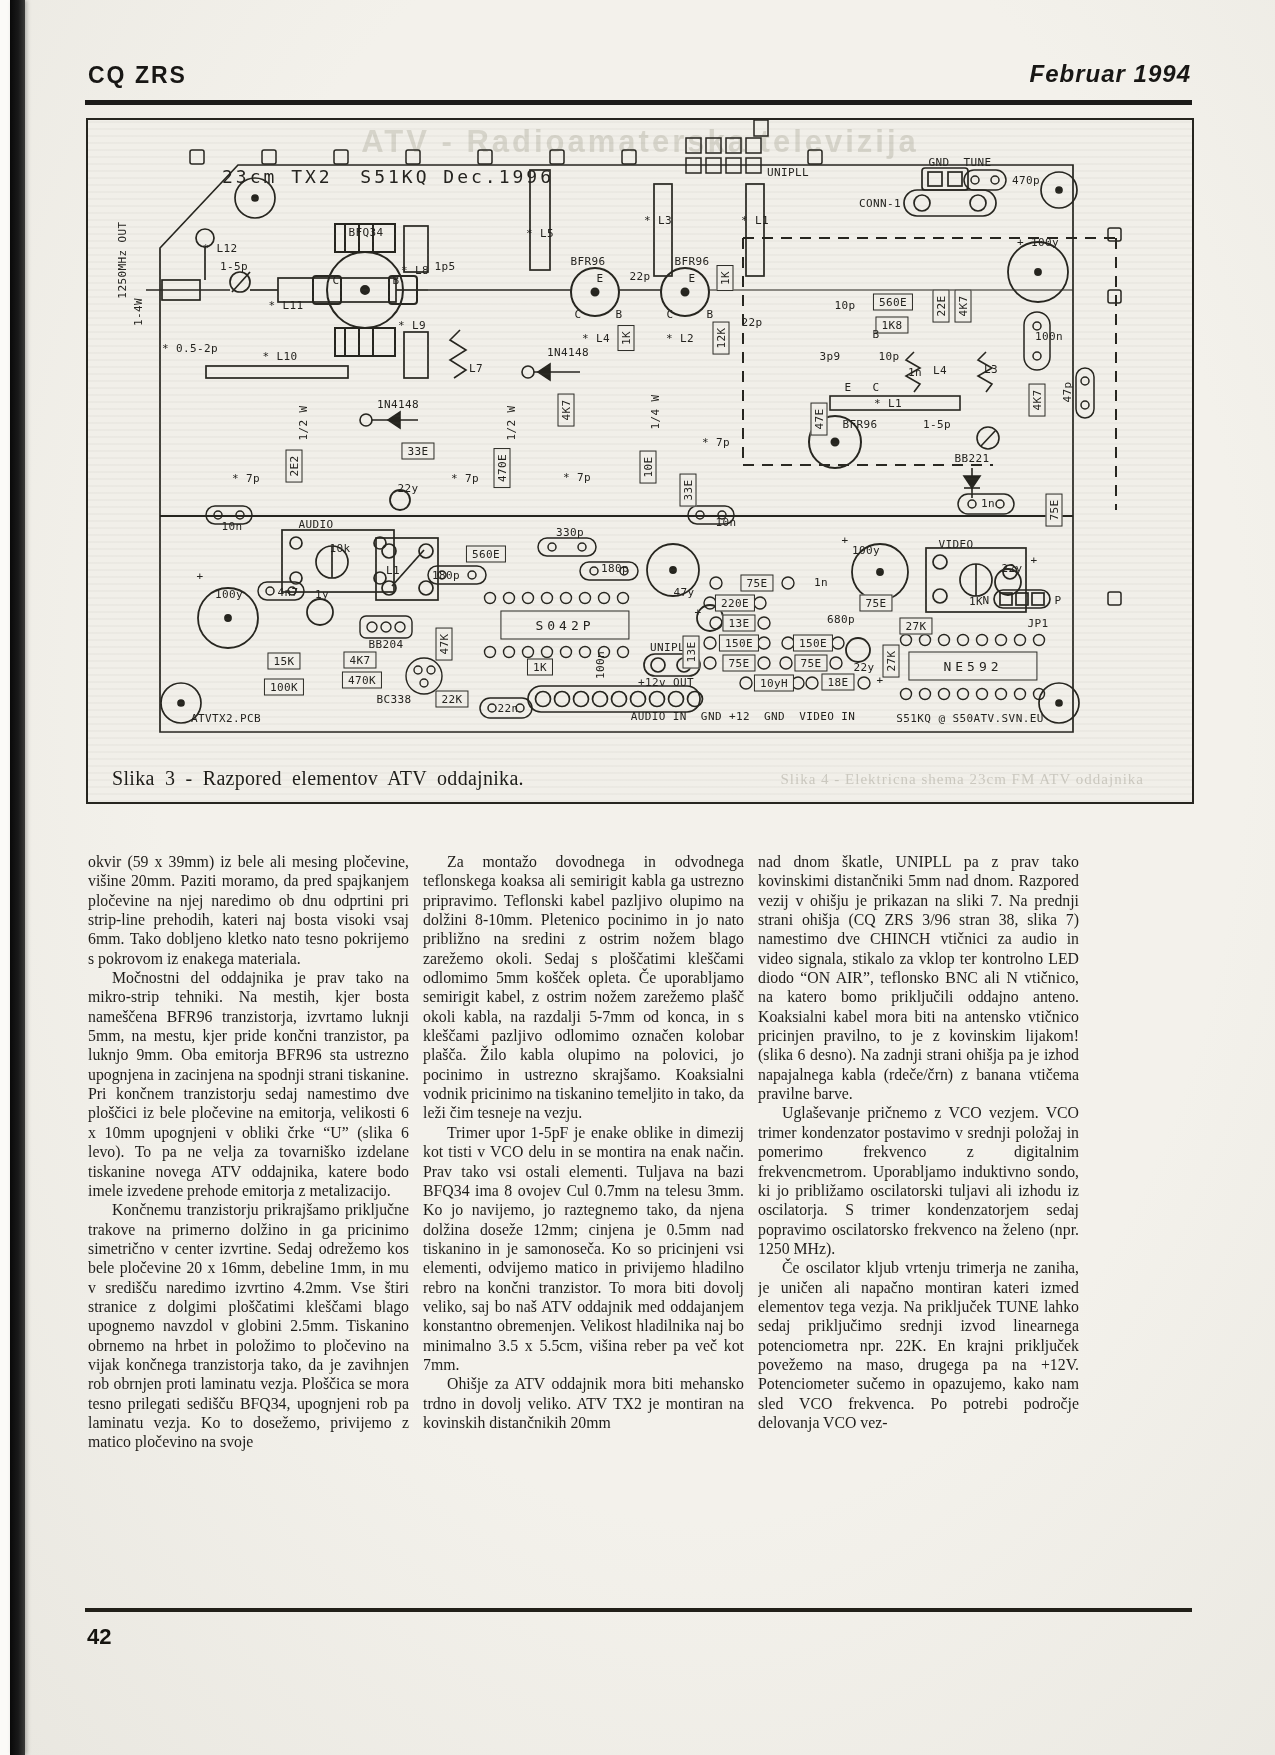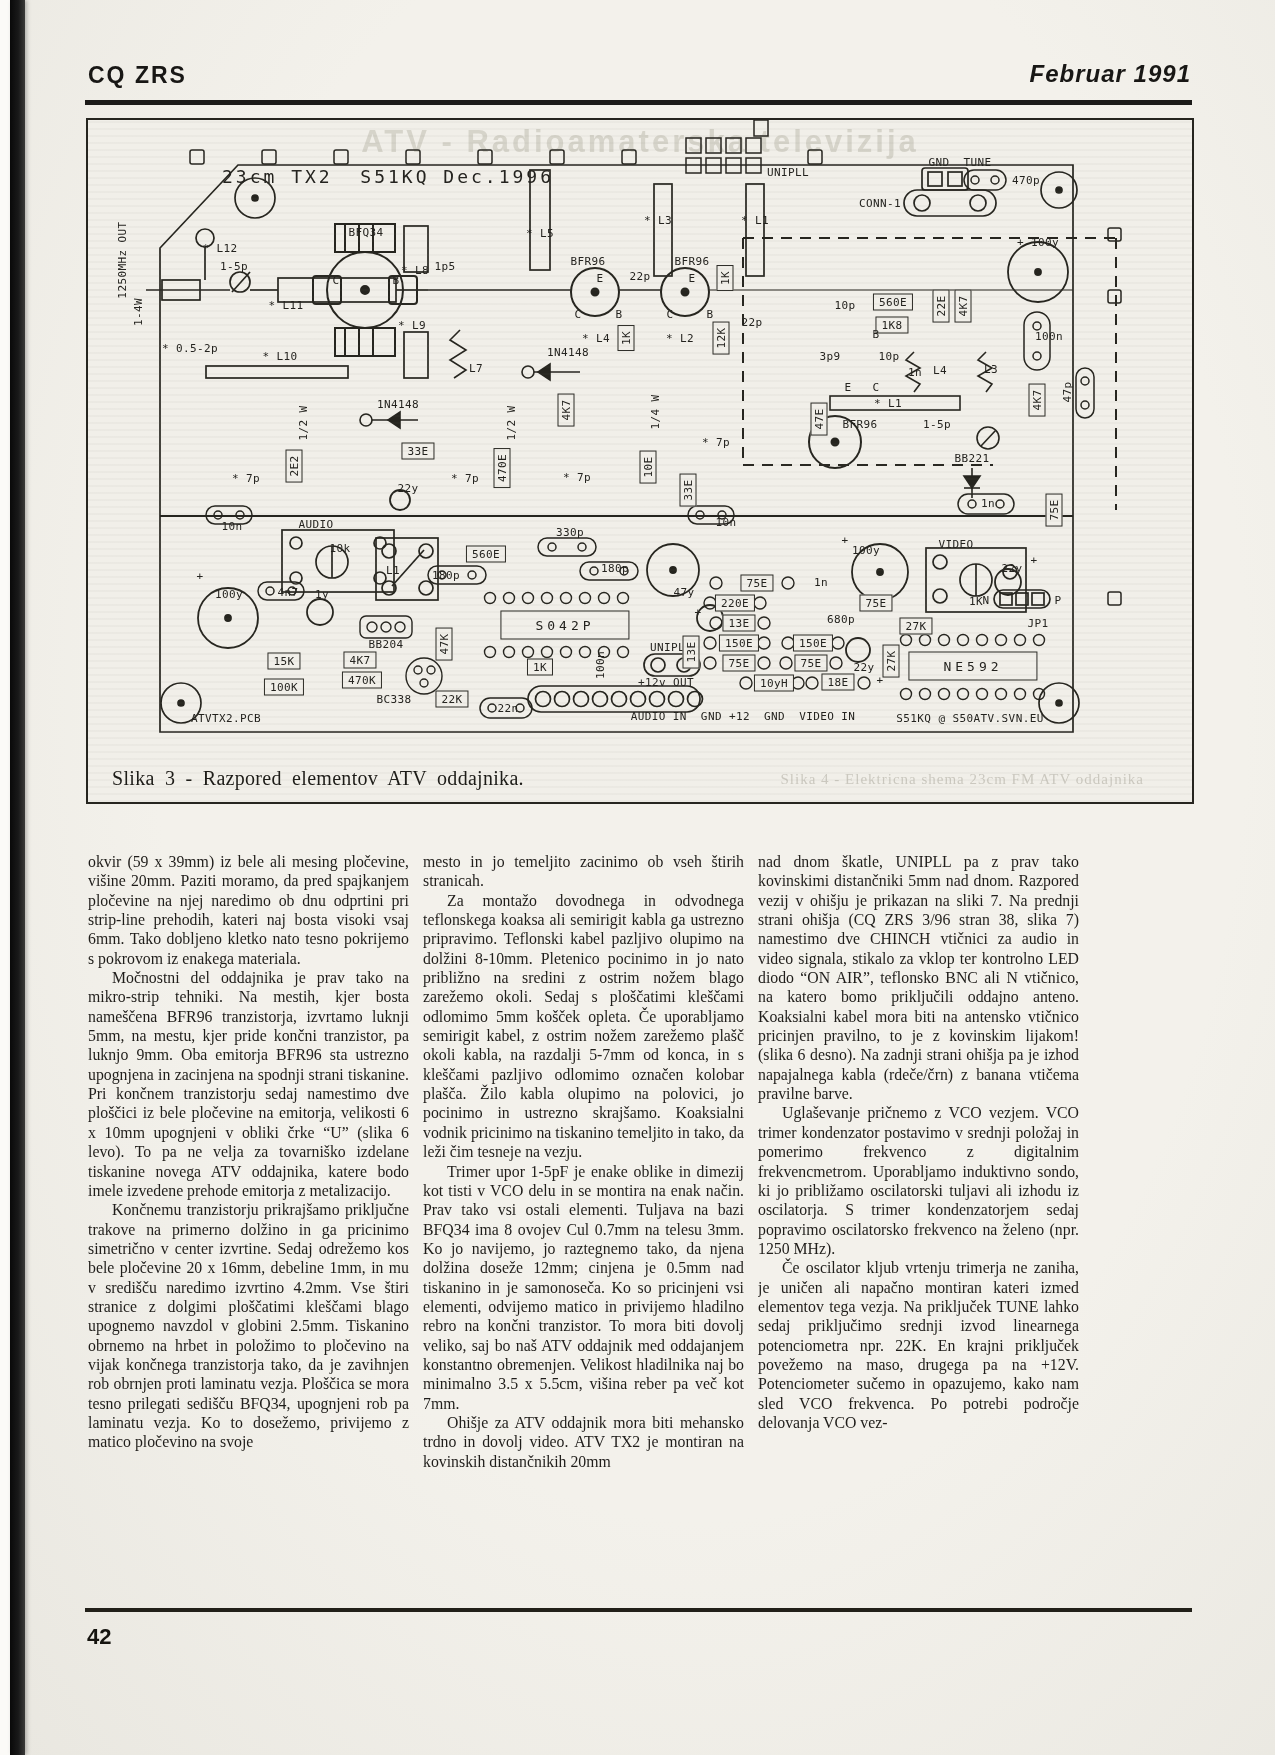--- a/index.html
+++ b/index.html
@@ -45,21 +45,21 @@
             font-size:22px;color:#15140f;}
 </style>
 </head>
 <body>
 
 <div class="page">
   <div class="edge-white"></div>
   <div class="scan-bar"></div>
 
   <div class="hdr-left">CQ ZRS</div>
-  <div class="hdr-right">Februar 1991</div>
+  <div class="hdr-right">Februar 1994</div>
   <div class="hdr-rule"></div>
 
   <div class="figure">
     <div class="ghost-title">ATV - Radioamaterska televizija</div>
 
     <svg class="pcb-svg" width="1106" height="620" viewBox="0 0 1106 620">
       <g fill="none" stroke="#26251f" stroke-width="1.7">
         <g>
           <polygon points="150,45 985,45 985,612 72,612 72,128"></polygon>
           <line x1="72" y1="396" x2="985" y2="396" stroke-width="2"></line>
@@ -465,24 +465,23 @@
     <div class="ghost-bleed">Slika 4 - Elektricna shema 23cm FM ATV oddajnika</div>
   </div>
 
   <div class="columns" id="columns">
       <div class="col">
         <p class="noindent">okvir (59 x 39mm) iz bele ali mesing pločevine, višine 20mm. Paziti moramo, da pred spajkanjem pločevine na njej naredimo ob dnu odprtini pri strip-line prehodih, kateri naj bosta visoki vsaj 6mm. Tako dobljeno kletko nato tesno pokrijemo s pokrovom iz enakega materiala.</p>
         <p>Močnostni del oddajnika je prav tako na mikro-strip tehniki. Na mestih, kjer bosta nameščena BFR96 tranzistorja, izvrtamo luknji 5mm, na mestu, kjer pride končni tranzistor, pa luknjo 9mm. Oba emitorja BFR96 sta ustrezno upognjena in zacinjena na spodnji strani tiskanine. Pri končnem tranzistorju sedaj namestimo dve ploščici iz bele pločevine na emitorja, velikosti 6 x 10mm upognjeni v obliki črke “U” (slika 6 levo). To pa ne velja za tovarniško izdelane tiskanine novega ATV oddajnika, katere bodo imele izvedene prehode emitorja z metalizacijo.</p>
         <p>Končnemu tranzistorju prikrajšamo priključne trakove na primerno dolžino in ga pricinimo simetrično v center izvrtine. Sedaj odrežemo kos bele pločevine 20 x 16mm, debeline 1mm, in mu v središču naredimo izvrtino 4.2mm. Vse štiri stranice z dolgimi ploščatimi kleščami blago upognemo navzdol v globini 2.5mm. Tiskanino obrnemo na hrbet in položimo to pločevino na vijak končnega tranzistorja tako, da je zavihnjen rob obrnjen proti laminatu vezja. Ploščica se mora tesno prilegati sedišču BFQ34, upognjeni rob pa laminatu vezja. Ko to dosežemo, privijemo z matico pločevino na svoje</p>
       </div>
       <div class="col">
-        <p class="noindent">mesto in jo temeljito zacinimo ob vseh štirih stranicah.</p>
         <p>Za montažo dovodnega in odvodnega teflonskega koaksa ali semirigit kabla ga ustrezno pripravimo. Teflonski kabel pazljivo olupimo na dolžini 8-10mm. Pletenico pocinimo in jo nato približno na sredini z ostrim nožem blago zarežemo okoli. Sedaj s ploščatimi kleščami odlomimo 5mm košček opleta. Če uporabljamo semirigit kabel, z ostrim nožem zarežemo plašč okoli kabla, na razdalji 5-7mm od konca, in s kleščami pazljivo odlomimo označen kolobar plašča. Žilo kabla olupimo na polovici, jo pocinimo in ustrezno skrajšamo. Koaksialni vodnik pricinimo na tiskanino temeljito in tako, da leži čim tesneje na vezju.</p>
         <p>Trimer upor 1-5pF je enake oblike in dimezij kot tisti v VCO delu in se montira na enak način. Prav tako vsi ostali elementi. Tuljava na bazi BFQ34 ima 8 ovojev Cul 0.7mm na telesu 3mm. Ko jo navijemo, jo raztegnemo tako, da njena dolžina doseže 12mm; cinjena je 0.5mm nad tiskanino in je samonoseča. Ko so pricinjeni vsi elementi, odvijemo matico in privijemo hladilno rebro na končni tranzistor. To mora biti dovolj veliko, saj bo naš ATV oddajnik med oddajanjem konstantno obremenjen. Velikost hladilnika naj bo minimalno 3.5 x 5.5cm, višina reber pa več kot 7mm.</p>
-        <p>Ohišje za ATV oddajnik mora biti mehansko trdno in dovolj video. ATV TX2 je montiran na kovinskih distančnikih 20mm</p>
+        <p>Ohišje za ATV oddajnik mora biti mehansko trdno in dovolj veliko. ATV TX2 je montiran na kovinskih distančnikih 20mm</p>
       </div>
       <div class="col">
         <p class="noindent">nad dnom škatle, UNIPLL pa z prav tako kovinskimi distančniki 5mm nad dnom. Razpored vezij v ohišju je prikazan na sliki 7. Na prednji strani ohišja (CQ ZRS 3/96 stran 38, slika 7) namestimo dve CHINCH vtičnici za audio in video signala, stikalo za vklop ter kontrolno LED diodo “ON AIR”, teflonsko BNC ali N vtičnico, na katero bomo priključili oddajno anteno. Koaksialni kabel mora biti na antensko vtičnico pricinjen pravilno, to je z kovinskim lijakom! (slika 6 desno). Na zadnji strani ohišja pa je izhod napajalnega kabla (rdeče/črn) z banana vtičema pravilne barve.</p>
         <p>Uglaševanje pričnemo z VCO vezjem. VCO trimer kondenzator postavimo v srednji položaj in pomerimo frekvenco z digitalnim frekvencmetrom. Uporabljamo induktivno sondo, ki jo približamo oscilatorski tuljavi ali izhodu iz oscilatorja. S trimer kondenzatorjem sedaj popravimo oscilatorsko frekvenco na želeno (npr. 1250 MHz).</p>
         <p>Če oscilator kljub vrtenju trimerja ne zaniha, je uničen ali napačno montiran kateri izmed elementov tega vezja. Na priključek TUNE lahko sedaj priključimo srednji izvod linearnega potenciometra npr. 22K. En krajni priključek povežemo na maso, drugega pa na +12V. Potenciometer sučemo in opazujemo, kako nam sled VCO frekvenca. Po potrebi področje delovanja VCO vez-</p>
       </div>
     </div>
 
   <div class="ftr-rule"></div>
   <div class="page-num">42</div>

